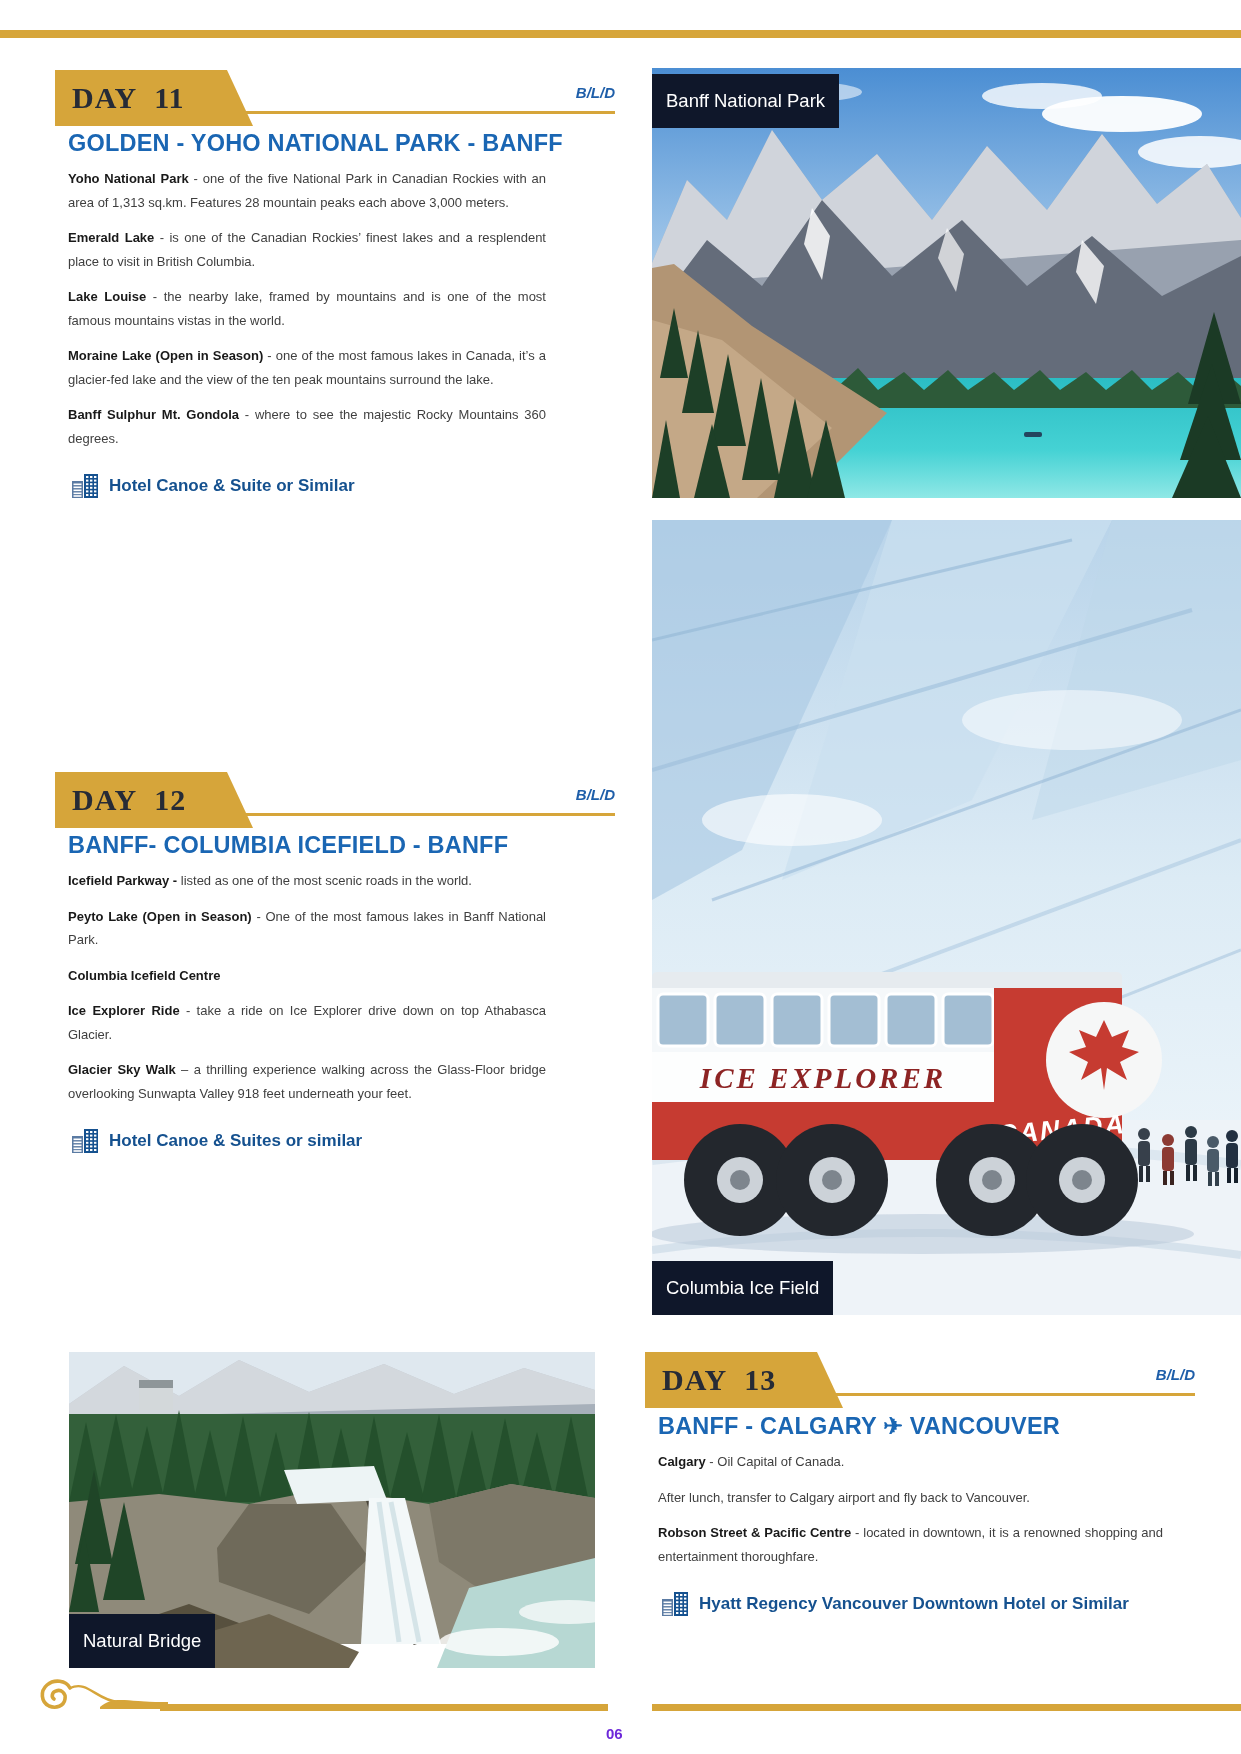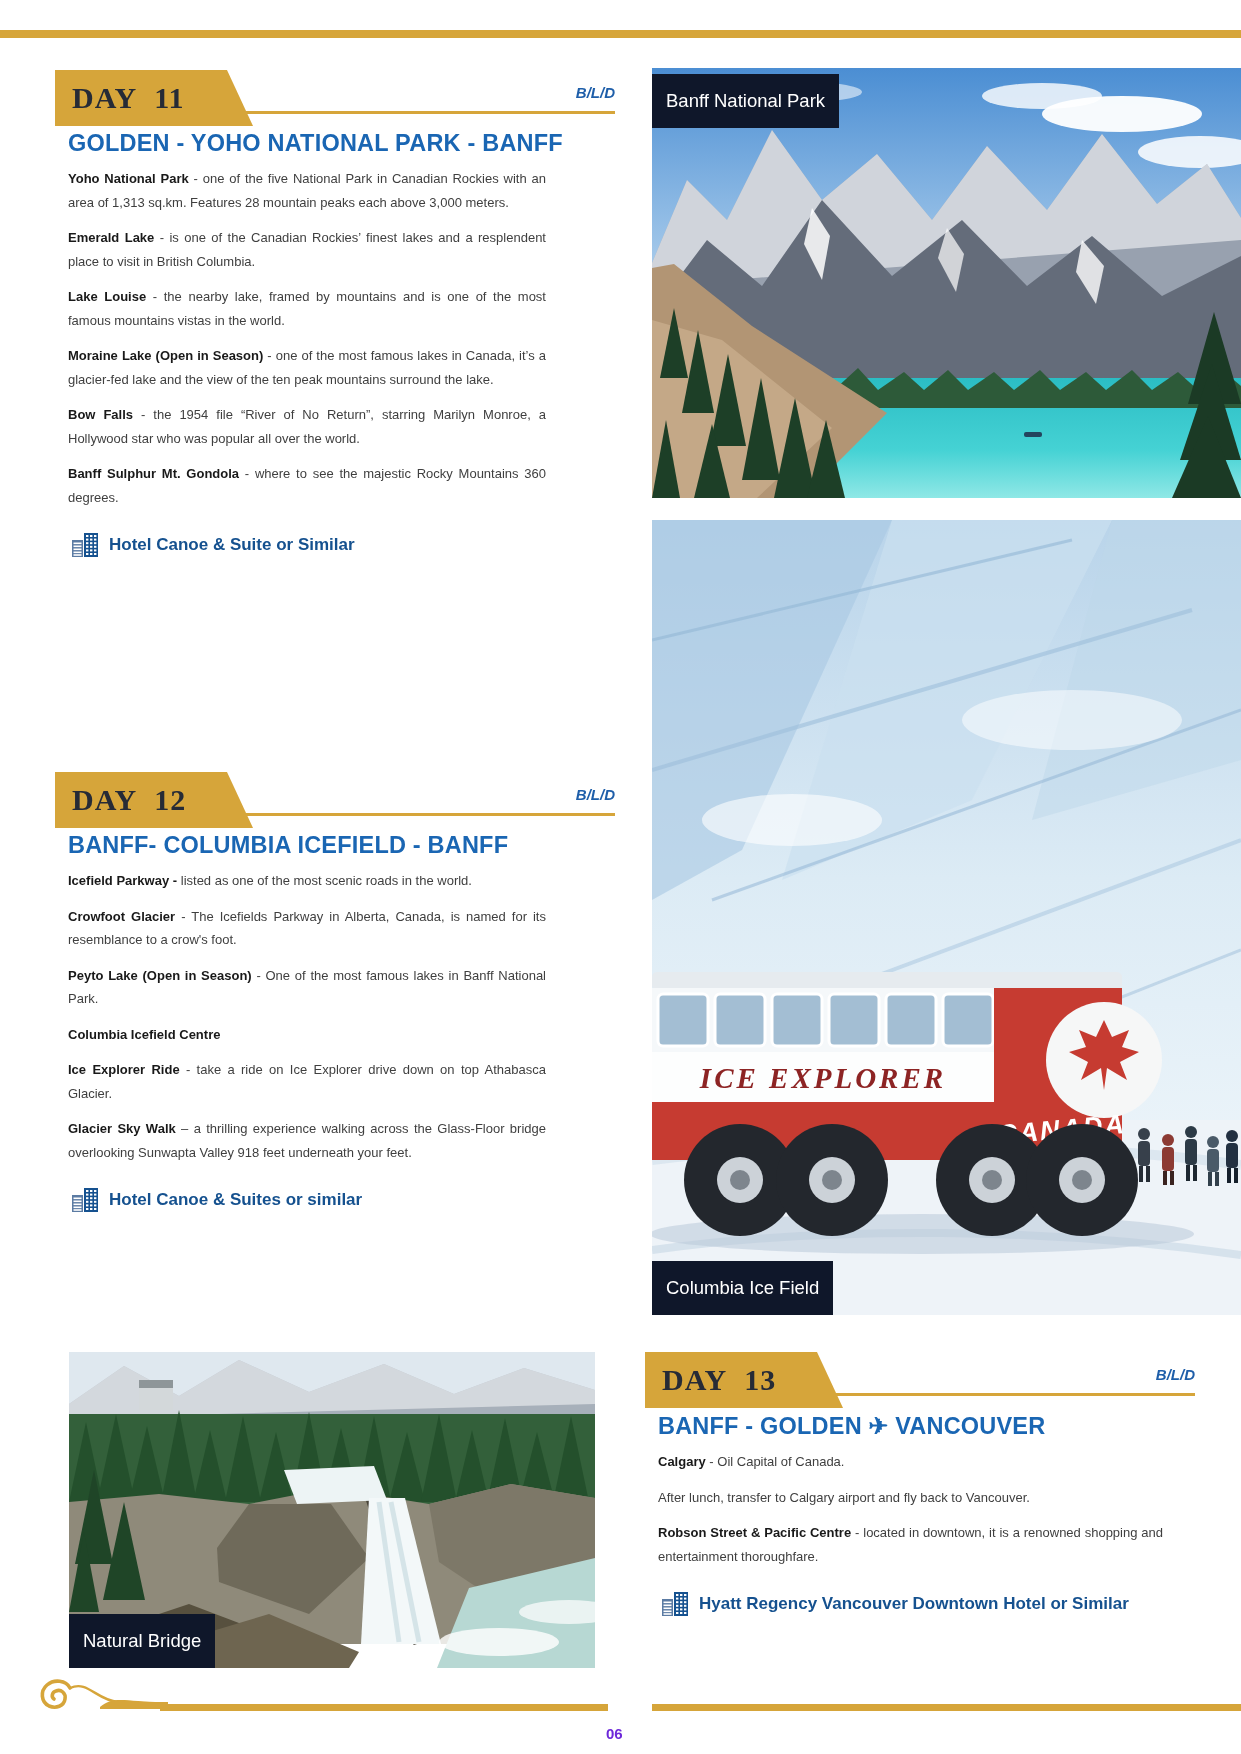--- a/index.html
+++ b/index.html
@@ -67,21 +67,20 @@
         <span class="banner-num">11</span>
       </div>
       <div class="meals">B/L/D</div>
     </header>
     <h2 class="day-title">GOLDEN - YOHO NATIONAL PARK - BANFF</h2>
     <div class="paras">
       <p class="para"><b>Yoho National Park</b> <span>- one of the five National Park in Canadian Rockies with an area of 1,313 sq.km. Features 28 mountain peaks each above 3,000 meters.</span></p>
       <p class="para"><b>Emerald Lake</b> <span>- is one of the Canadian Rockies’ finest lakes and a resplendent place to visit in British Columbia.</span></p>
       <p class="para"><b>Lake Louise</b> <span>- the nearby lake, framed by mountains and is one of the most famous mountains vistas in the world.</span></p>
       <p class="para"><b>Moraine Lake (Open in Season)</b> <span>- one of the most famous lakes in Canada, it’s a glacier-fed lake and the view of the ten peak mountains surround the lake.</span></p>
-      <p class="para"><b>Bow Falls</b> <span>- the 1954 file “River of No Return”, starring Marilyn Monroe, a Hollywood star who was popular all over the world.</span></p>
       <p class="para"><b>Banff Sulphur Mt. Gondola</b> <span>- where to see the majestic Rocky Mountains 360 degrees.</span></p>
     </div>
     <div class="hotel">
       <svg class="hotel-icon" width="26" height="24" viewBox="0 0 26 24">
         <rect x="0" y="7" width="11" height="17" fill="#5b7ba3"></rect>
         <g fill="#ffffff">
             <rect x="1.5" y="9.5" width="8" height="1.6"></rect>
             <rect x="1.5" y="12.5" width="8" height="1.6"></rect>
             <rect x="1.5" y="15.5" width="8" height="1.6"></rect>
             <rect x="1.5" y="18.5" width="8" height="1.6"></rect>
@@ -118,21 +117,20 @@
       <div class="rule"></div>
       <div class="banner">
         <span class="banner-word">DAY</span>
         <span class="banner-num">12</span>
       </div>
       <div class="meals">B/L/D</div>
     </header>
     <h2 class="day-title">BANFF- COLUMBIA ICEFIELD - BANFF</h2>
     <div class="paras">
       <p class="para"><b>Icefield Parkway -</b> <span>listed as one of the most scenic roads in the world.</span></p>
-      <p class="para"><b>Crowfoot Glacier</b> <span>- The Icefields Parkway in Alberta, Canada, is named for its resemblance to a crow's foot.</span></p>
       <p class="para"><b>Peyto Lake (Open in Season)</b> <span>- One of the most famous lakes in Banff National Park.</span></p>
       <p class="para"><b>Columbia Icefield Centre</b> <span></span></p>
       <p class="para"><b>Ice Explorer Ride</b> <span>- take a ride on Ice Explorer drive down on top Athabasca Glacier.</span></p>
       <p class="para"><b>Glacier Sky Walk</b> <span>– a thrilling experience walking across the Glass-Floor bridge overlooking Sunwapta Valley 918 feet underneath your feet.</span></p>
     </div>
     <div class="hotel">
       <svg class="hotel-icon" width="26" height="24" viewBox="0 0 26 24">
         <rect x="0" y="7" width="11" height="17" fill="#5b7ba3"></rect>
         <g fill="#ffffff">
             <rect x="1.5" y="9.5" width="8" height="1.6"></rect>
@@ -346,21 +344,21 @@
 
   <section class="day-block" id="day13">
     <header class="day-header">
       <div class="rule"></div>
       <div class="banner">
         <span class="banner-word">DAY</span>
         <span class="banner-num">13</span>
       </div>
       <div class="meals">B/L/D</div>
     </header>
-    <h2 class="day-title">BANFF - GOLDEN ✈ VANCOUVER</h2>
+    <h2 class="day-title">BANFF - CALGARY ✈ VANCOUVER</h2>
     <div class="paras">
       <p class="para"><b>Calgary</b> <span>- Oil Capital of Canada.</span></p>
       <p class="para"><b></b> <span>After lunch, transfer to Calgary airport and fly back to Vancouver.</span></p>
       <p class="para"><b>Robson Street &amp; Pacific Centre</b> <span>- located in downtown, it is a renowned shopping and entertainment thoroughfare.</span></p>
     </div>
     <div class="hotel">
       <svg class="hotel-icon" width="26" height="24" viewBox="0 0 26 24">
         <rect x="0" y="7" width="11" height="17" fill="#5b7ba3"></rect>
         <g fill="#ffffff">
             <rect x="1.5" y="9.5" width="8" height="1.6"></rect>

